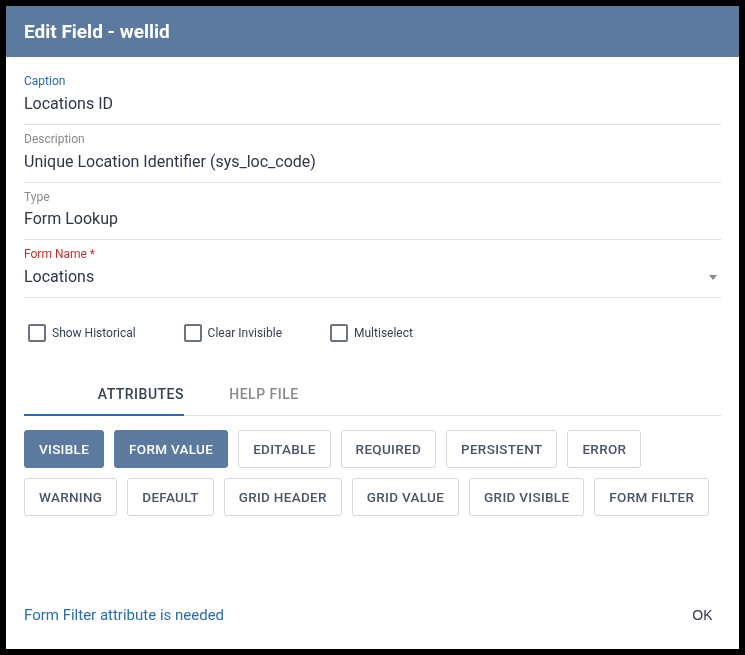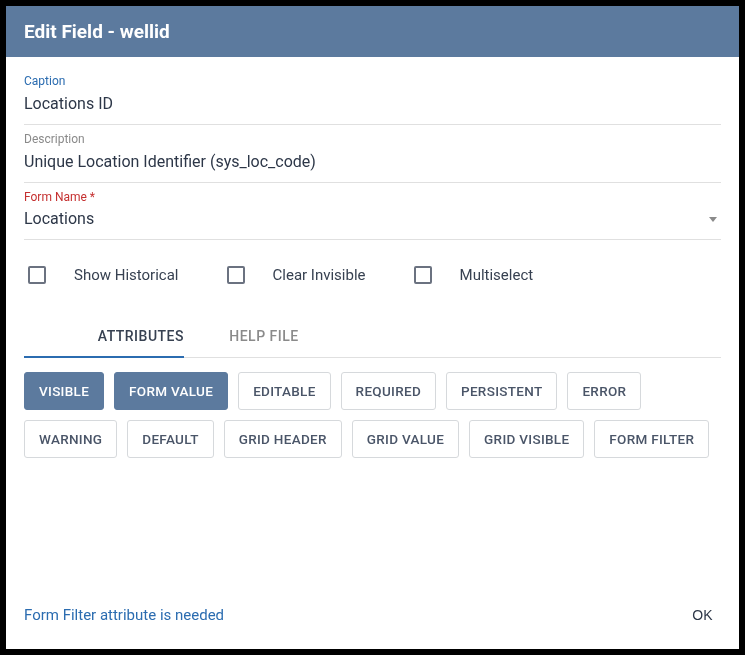--- a/index.html
+++ b/index.html
@@ -63,23 +63,23 @@
     border-top: 5px solid #8a8a8a;
     margin-right: 4px;
   }
   .checkbox-row {
     display: flex;
     gap: 48px;
     padding: 26px 4px 32px 4px;
   }
   .checkbox-item {
     display: flex;
-    align-items: flex-start;
-    gap: 28px;
-    font-size: 15px;
+    align-items: center;
+    gap: 6px;
+    font-size: 12px;
     color: #374151;
     cursor: pointer;
   }
   .cb {
     width: 18px;
     height: 18px;
     border: 2px solid #6b7280;
     border-radius: 2px;
     display: inline-block;
   }
@@ -159,20 +159,24 @@
     <div class="field">
       <div class="field-label active">Caption</div>
       <div class="field-value">Locations ID</div>
     </div>
 
     <div class="field">
       <div class="field-label">Description</div>
       <div class="field-value">Unique Location Identifier (sys_loc_code)</div>
     </div>
 
+    <div class="field">
+      <div class="field-label">Type</div>
+      <div class="field-value">Form Lookup</div>
+    </div>
 
     <div class="field">
       <div class="field-label required">Form Name *</div>
       <div class="field-select">
         <span class="field-value">Locations</span>
         <span class="caret"></span>
       </div>
     </div>
 
     <div class="checkbox-row">

